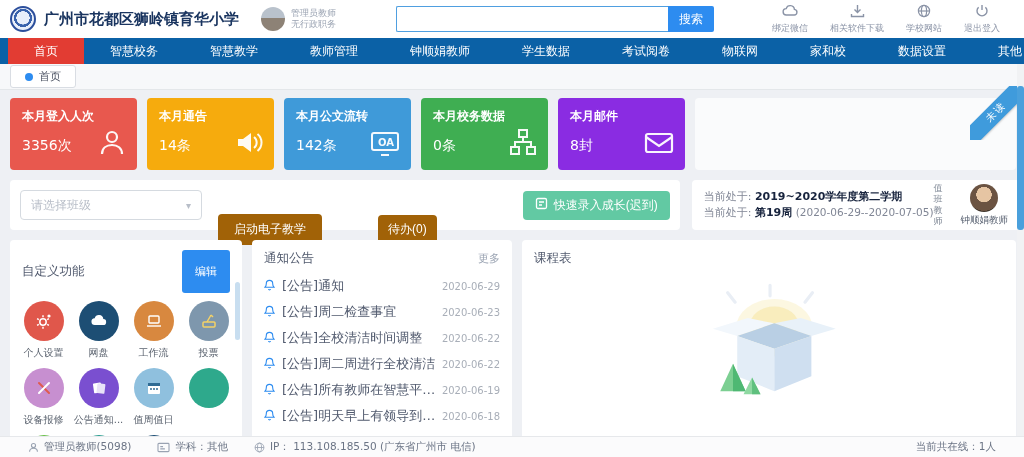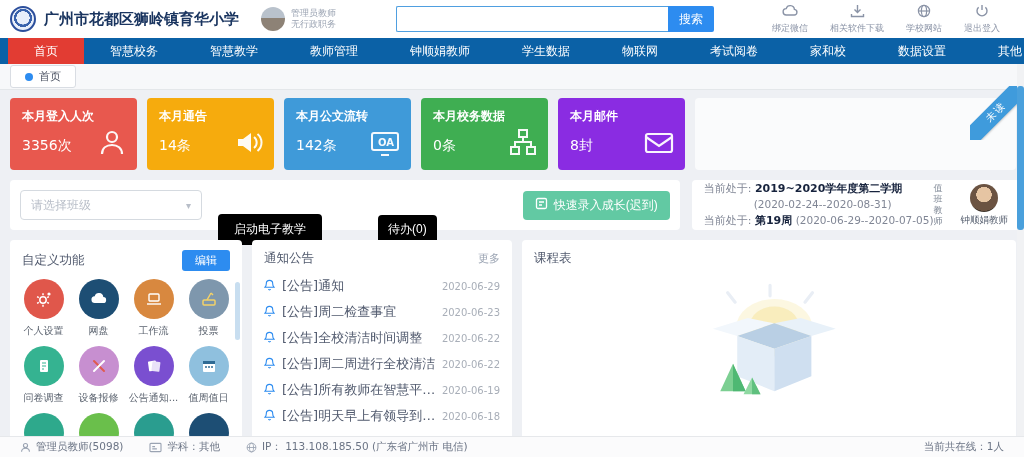--- a/index.html
+++ b/index.html
@@ -38,21 +38,21 @@
   .stat-value { font-size:14px; margin-top:12px; }
   .stat-icon { position:absolute; right:10px; bottom:10px; opacity:.95; }
   .cards-spacer { flex:1; background:rgba(255,255,255,.72); border-radius:4px; }
 
   
   .toolbar-row { display:flex; gap:12px; margin-top:10px; margin-left:2px; }
   .tb-left { flex:0 0 626px; background:#fff; border-radius:4px; height:50px; display:flex; align-items:center; padding:0 10px; }
   .tb-right { flex:1; background:#fff; border-radius:4px; height:50px; display:flex; align-items:center; padding:0 12px; }
   .class-select { width:182px; height:30px; border:1px solid #d5dae0; border-radius:4px; display:flex; align-items:center; justify-content:space-between; padding:0 10px; color:#b8bec8; font-size:12px; cursor:pointer; }
   .chev { font-size:10px; color:#b8bec8; }
-  .btn-blue { background:#000000; color:#fff; border:none; border-radius:4px; font-size:12px; padding:7px 16px; cursor:pointer; white-space:nowrap;margin-top:48px; }
+  .btn-blue { background:#a16207; color:#fff; border:none; border-radius:4px; font-size:12px; padding:7px 16px; cursor:pointer; white-space:nowrap;margin-top:48px; }
   .btn-start { margin-left:16px; }
   .btn-todo { margin-left:56px; padding:6px 10px; }
   .btn-green { margin-left:86px; background:#62c9a3; color:#fff; border:none; border-radius:4px; font-size:12px; padding:6px 12px; display:flex; align-items:center; gap:6px; cursor:pointer; white-space:nowrap; }
   .sem-block { line-height:1.5; }
   .sem-line { font-size:11px; white-space:nowrap; }
   .sem-lbl { color:#808695; }
   .sem-strong { font-weight:bold; color:#17233d; }
   .sem-range { color:#808695; font-size:10.5px; }
   .sem-indent { margin-left:50px; }
   .duty-block { margin-left:auto; display:flex; align-items:center; }
@@ -62,36 +62,36 @@
   .t-avatar.m { background:radial-gradient(circle at 50% 38%, #e6c5a3 0 34%, #6b5342 35% 72%, #40352b 73%); }
   .t-name { font-size:9.5px; color:#555e6e; margin-top:2px; white-space:nowrap; }
 
   
   .panels-row { display:flex; gap:10px; margin-top:10px; margin-left:2px; }
   .panel { background:#fff; border-radius:4px; height:237px; overflow:hidden; position:relative; }
   .panel-head { display:flex; justify-content:space-between; align-items:center; padding:10px 12px 6px 12px; font-size:12.5px; color:#515a6e; }
   .p-custom { width:232px; }
   .p-ann { width:260px; }
   .p-table { flex:1; }
-  .btn-edit { background:#2d8cf0; color:#fff; border:none; border-radius:3px; font-size:11px; padding:3px 13px; cursor:pointer; }
+  .btn-edit { background:#2d8cf0; color:#fff; border:none; border-radius:3px; font-size:11px; padding:14px 13px; cursor:pointer; }
   .fn-grid { display:flex; flex-wrap:wrap; padding:2px 6px 0 6px; }
   .fn-item { width:25%; display:flex; flex-direction:column; align-items:center; margin-bottom:8px; cursor:pointer; }
   .fn-circle { width:40px; height:40px; border-radius:50%; display:flex; align-items:center; justify-content:center; }
   .fn-label { font-size:10px; color:#5c6470; margin-top:5px; white-space:nowrap; }
   .fn-scroll { position:absolute; right:2px; top:42px; width:5px; height:140px; }
   .fn-scroll .fn-thumb { width:5px; height:58px; background:#c8def0; border-radius:3px; }
   .ann-list { padding:0 12px; }
   .ann-row { display:flex; align-items:center; height:26px; cursor:pointer; }
   .ann-text { font-size:13px; color:#515a6e; margin-left:7px; max-width:168px; overflow:hidden; text-overflow:ellipsis; white-space:nowrap; }
   .ann-date { margin-left:auto; font-size:10px; color:#a8aeb8; white-space:nowrap; }
   .more-link { font-size:11px; color:#9aa3b2; cursor:pointer; }
   .tt-empty { display:flex; justify-content:center; margin-top:8px; }
 
   
-  .statusbar { position:absolute; left:0; bottom:0; width:1024px; height:21px; background:#fbfbfc; border-top:1px solid #e6e8eb; display:flex; align-items:center; padding:0 20px; font-size:10.5px; color:#6b7485; }
+  .statusbar { position:absolute; left:0; bottom:0; width:1024px; height:21px; background:#fbfbfc; border-top:1px solid #e6e8eb; display:flex; align-items:center; padding:0 28px; font-size:10.5px; color:#6b7485; }
   .sb-item { display:flex; align-items:center; gap:5px; margin-right:26px; white-space:nowrap; }
   .sb-online { margin-left:auto; }
 
   
   .ribbon-wrap { position:absolute; top:86px; right:6px; width:48px; height:54px; overflow:hidden; z-index:6; }
   .ribbon { position:absolute; top:17px; left:-16px; width:84px; transform:rotate(-45deg); background:#3f9bdc; color:#fff; font-size:10px; text-align:center; padding:2px 0; letter-spacing:2px; box-shadow:0 1px 2px rgba(0,0,0,.2); }
   .page-scroll { position:absolute; right:0; top:64px; width:7px; height:372px; background:#f1f2f4; z-index:7; }
   .page-thumb { position:absolute; top:22px; left:0; width:7px; height:144px; background:#4aa0dc; border-radius:3px; }
 </style>
 </head>
@@ -150,22 +150,22 @@
   </div>
 </header>
 
 <nav class="mainnav">
   <span class="nav-item active">首页</span>
   <span class="nav-item">智慧校务</span>
   <span class="nav-item">智慧教学</span>
   <span class="nav-item">教师管理</span>
   <span class="nav-item">钟顺娟教师</span>
   <span class="nav-item">学生数据</span>
+  <span class="nav-item">考试阅卷</span>
   <span class="nav-item">物联网</span>
-  <span class="nav-item">考试阅卷</span>
   <span class="nav-item">家和校</span>
   <span class="nav-item">数据设置</span>
   <span class="nav-item">其他</span>
 </nav>
 
 <div class="crumbrow">
   <div class="crumb-chip">
     <span class="crumb-dot"></span>
     <span>首页</span>
   </div>
@@ -247,21 +247,20 @@
         </span>
         <span>快速录入成长(迟到)</span>
       </button>
     </div>
     <div class="tb-right">
       <div class="sem-block">
         <div class="sem-line">
           <span class="sem-lbl">当前处于:</span>
           <span class="sem-strong">2019~2020学年度第二学期</span>
         </div>
-        <div class="sem-line sem-indent sem-range">(2020-02-24--2020-08-31)</div>
         <div class="sem-line">
           <span class="sem-lbl">当前处于:</span>
           <span class="sem-strong">第19周</span>
           <span class="sem-range">(2020-06-29--2020-07-05)</span>
         </div>
       </div>
       <div class="duty-block">
         <div class="vlabel">值班教师</div>
         <div class="teacher">
           <div class="t-avatar m"></div>
@@ -308,29 +307,20 @@
           <div class="fn-label">工作流</div>
         </div>
         <div class="fn-item">
           <div class="fn-circle" style="background-color: rgb(126, 151, 173);">
             <svg width="18" height="18" viewBox="0 0 18 18" fill="none" stroke="#f4d267" stroke-width="1.5">
                 <rect x="3" y="10" width="12" height="5" rx="1"></rect>
                 <path d="M7 10l4-7M11 3l2 2"></path>
               </svg>
           </div>
           <div class="fn-label">投票</div>
-        </div>
-        <div class="fn-item">
-          <div class="fn-circle" style="background-color: rgb(53, 179, 145);">
-            <svg width="18" height="18" viewBox="0 0 18 18">
-                <rect x="5" y="3" width="8" height="12" rx="1" fill="#fff"></rect>
-                <path d="M7 6h4M7 9h4M7 12h2" stroke="#35b391" stroke-width="1.2"></path>
-              </svg>
-          </div>
-          <div class="fn-label">问卷调查</div>
         </div>
         <div class="fn-item">
           <div class="fn-circle" style="background-color: rgb(199, 143, 208);">
             <svg width="18" height="18" viewBox="0 0 18 18" fill="none" stroke-linecap="round">
                 <path d="M4 4l10 10" stroke="#e05a4e" stroke-width="2"></path>
                 <path d="M14 4L4 14" stroke="#fff" stroke-width="2"></path>
               </svg>
           </div>
           <div class="fn-label">设备报修</div>
         </div>

